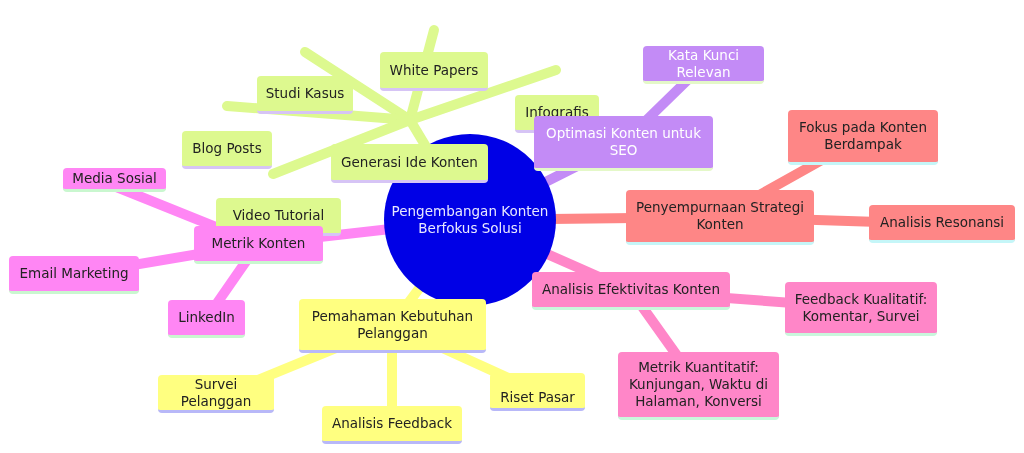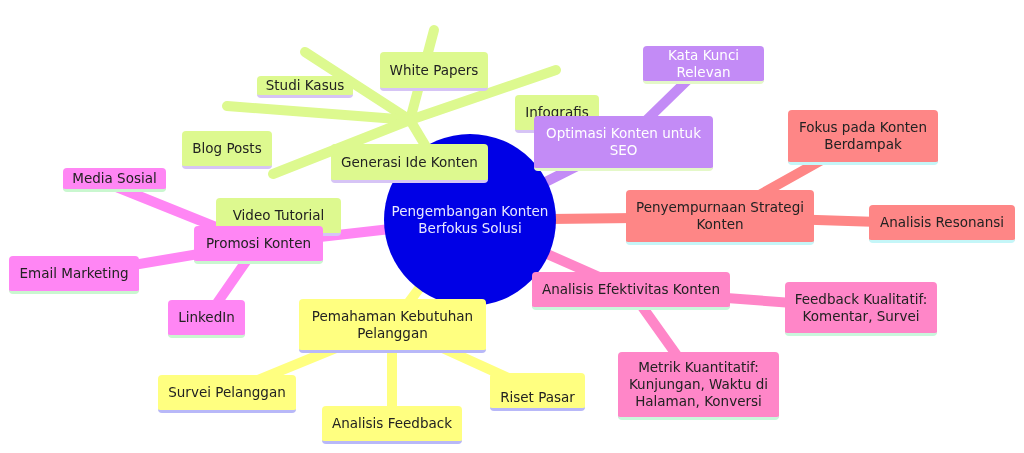--- a/index.html
+++ b/index.html
@@ -70,21 +70,21 @@
   <span style="white-space:pre-line">Pengembangan Konten
 Berfokus Solusi</span>
 </div>
 
 <div class="node green" style="left:331px;top:101px;width:157px;height:39px;">
     <span>Generasi Ide Konten</span>
   </div>
 <div class="node green" style="left:380px;top:9px;width:108px;height:39px;">
     <span>White Papers</span>
   </div>
-<div class="node green" style="left:257px;top:33px;width:96px;height:22px;">
+<div class="node green" style="left:257px;top:33px;width:96px;height:38px;">
     <span>Studi Kasus</span>
   </div>
 <div class="node green" style="left:515px;top:52px;width:84px;height:38px;">
     <span>Infografis</span>
   </div>
 <div class="node green" style="left:182px;top:88px;width:90px;height:38px;">
     <span>Blog Posts</span>
   </div>
 <div class="node green" style="left:216px;top:155px;width:125px;height:38px;">
     <span>Video Tutorial</span>
@@ -117,37 +117,37 @@
     <span>Feedback Kualitatif:
 Komentar, Survei</span>
   </div>
 <div class="node pink" style="left:618px;top:352px;width:161px;height:68px;">
     <span>Metrik Kuantitatif:
 Kunjungan, Waktu di
 Halaman, Konversi</span>
   </div>
 
 <div class="node magenta" style="left:194px;top:226px;width:129px;height:38px;">
-    <span>Promosi Konten</span>
+    <span>Metrik Konten</span>
   </div>
 <div class="node magenta" style="left:63px;top:168px;width:103px;height:24px;">
     <span>Media Sosial</span>
   </div>
 <div class="node magenta" style="left:9px;top:256px;width:130px;height:38px;">
     <span>Email Marketing</span>
   </div>
 <div class="node magenta" style="left:168px;top:300px;width:77px;height:38px;">
     <span>LinkedIn</span>
   </div>
 
 <div class="node yellow" style="left:299px;top:299px;width:187px;height:54px;">
     <span>Pemahaman Kebutuhan
 Pelanggan</span>
   </div>
-<div class="node yellow" style="left:158px;top:375px;width:138px;height:38px;">
+<div class="node yellow" style="left:158px;top:375px;width:116px;height:38px;">
     <span>Survei Pelanggan</span>
   </div>
 <div class="node yellow" style="left:322px;top:406px;width:140px;height:38px;">
     <span>Analisis Feedback</span>
   </div>
 <div class="node yellow" style="left:490px;top:373px;width:95px;height:38px;align-items:flex-end;">
     <span>Riset Pasar</span>
   </div>
 
 </body></html>

